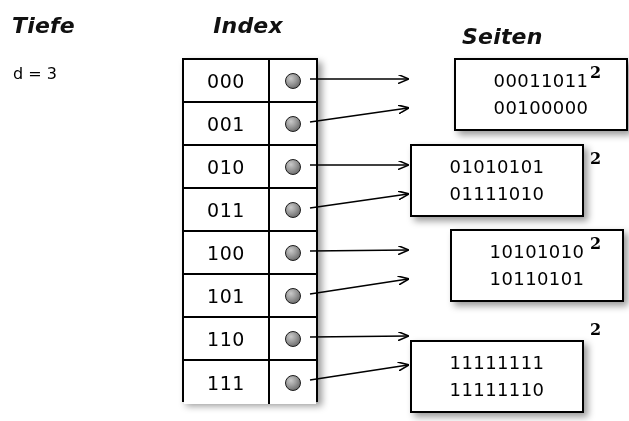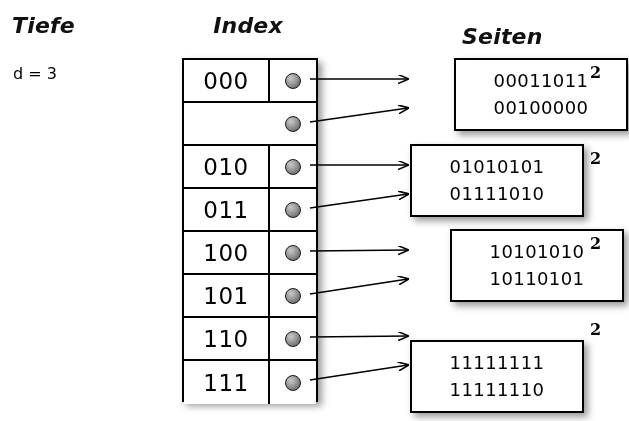--- a/index.html
+++ b/index.html
@@ -65,21 +65,21 @@
     position: absolute;
     left: 0;
     top: 0;
     width: 86px;
     height: 100%;
     box-sizing: border-box;
     border-right: 2px solid #000000;
     display: flex;
     align-items: center;
     justify-content: center;
-    font-size: 23px;
+    font-size: 19px;
     letter-spacing: 0.5px;
   }
   .index-ptr {
     position: absolute;
     left: 86px;
     top: 0;
     right: 0;
     height: 100%;
     display: flex;
     align-items: center;
@@ -146,20 +146,21 @@
   <div id="index-table">
 
     <div class="index-row">
       <div class="index-key">000</div>
       <div class="index-ptr">
         <span class="ptr-dot"></span>
       </div>
     </div>
 
     <div class="index-row">
+      <div class="index-key">001</div>
       <div class="index-ptr">
         <span class="ptr-dot"></span>
       </div>
     </div>
 
     <div class="index-row">
       <div class="index-key">010</div>
       <div class="index-ptr">
         <span class="ptr-dot"></span>
       </div>

